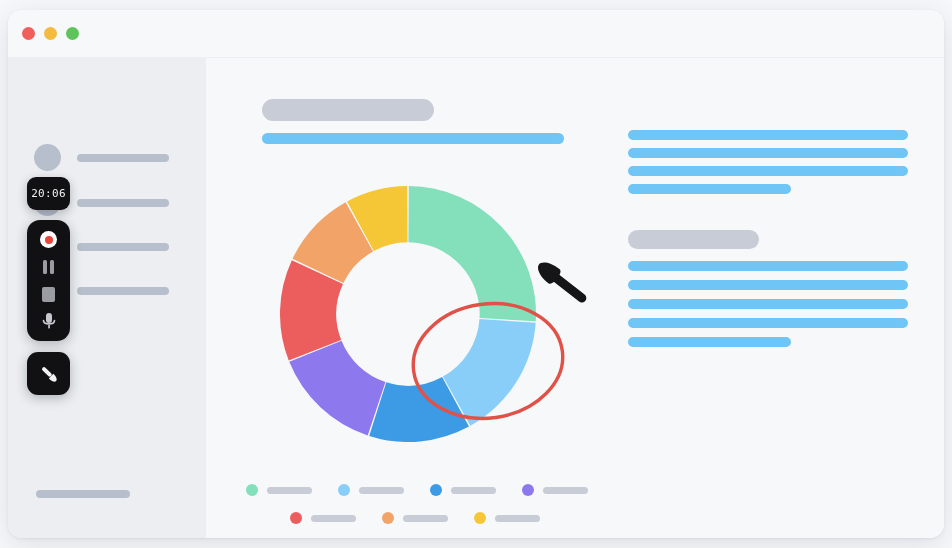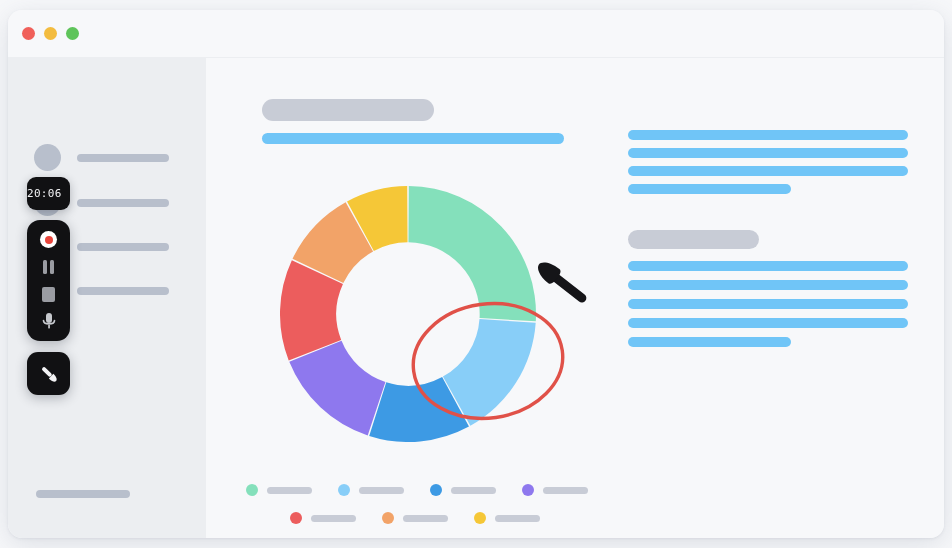--- a/index.html
+++ b/index.html
@@ -181,20 +181,21 @@
   #recorder-timer {
     position: absolute;
     left: 19px;
     top: 167px;
     width: 43px;
     height: 33px;
     background: #111113;
     border-radius: 9px;
     display: flex;
     align-items: center;
+    justify-content: center;
     box-shadow: 0 3px 10px rgba(30,35,50,.30);
     z-index: 30;
   }
   #recorder-timer-label {
     color: #f2f2f4;
     font-family: "DejaVu Sans Mono", monospace;
     font-size: 11px;
     letter-spacing: .3px;
   }
 

